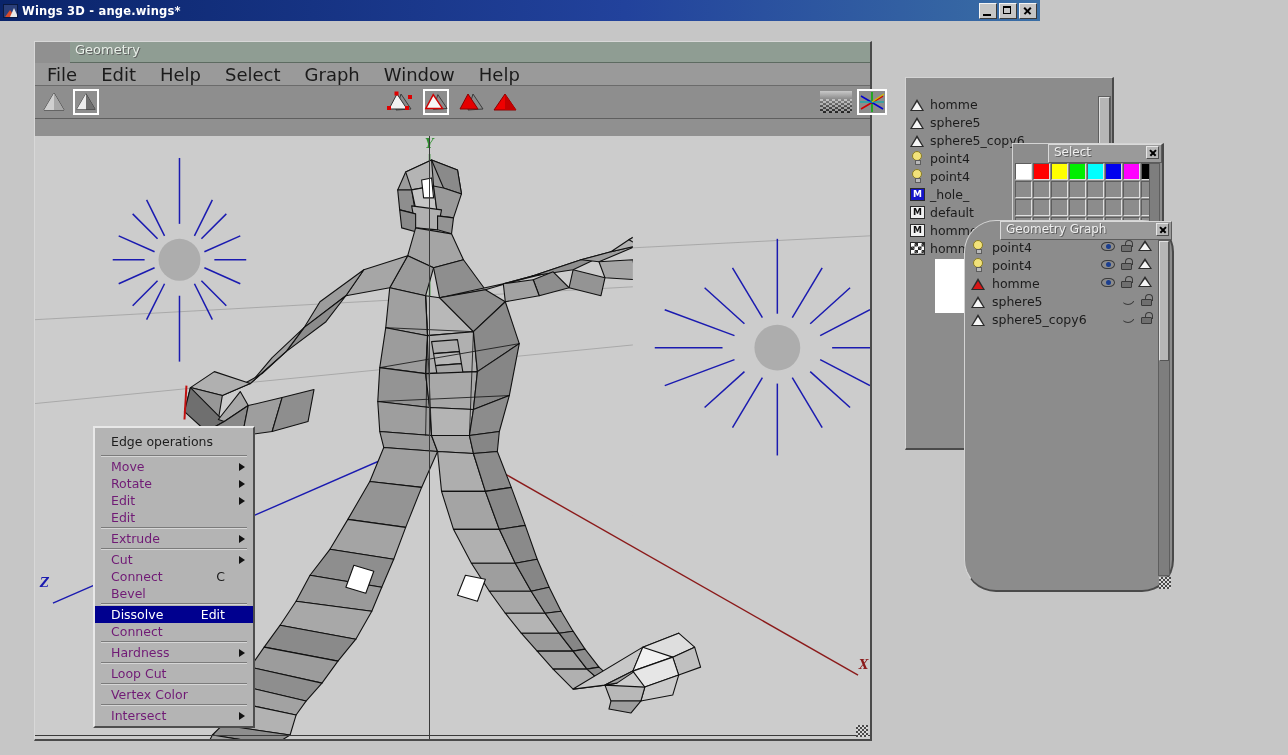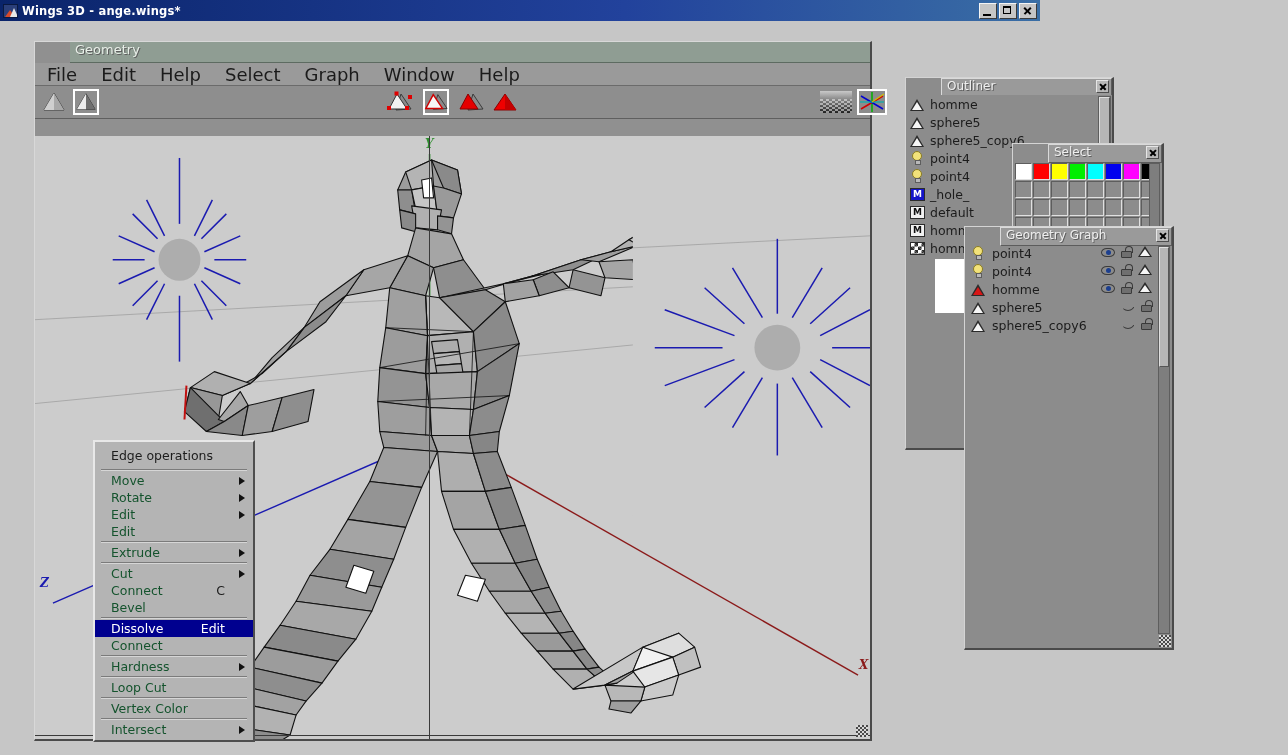--- a/index.html
+++ b/index.html
@@ -59,28 +59,28 @@
   .statusline{height:19px;background:#c6c6c6;display:flex;align-items:center;
         font-size:12px;color:#111;padding-left:4px;border-bottom:1px solid #b0b0b0;}
   .viewport{position:absolute;left:0;top:0;width:100%;height:100%;background:#cccccc;}
 
   
   .tbi{position:absolute;top:3px;width:26px;height:26px;}
   .tbi.sel{border:2px solid #ffffff;box-sizing:border-box;}
   .pyr{position:absolute;left:50%;top:50%;transform:translate(-50%,-50%);}
 
   
-  #ctx{left:58px;top:398px;width:162px;background:#b4b4b4;
+  #ctx{left:58px;top:384px;width:162px;background:#b4b4b4;
        border-top:2px solid #e8e8e8;border-left:2px solid #e8e8e8;
        border-right:2px solid #4e4e4e;border-bottom:2px solid #4e4e4e;
        padding:2px 0 2px 0;}
   #ctx .hdr{font-size:12.5px;color:#1c1c1c;padding:4px 0 5px 16px;}
   #ctx .sep{height:0;border-top:1px solid #7b7b7b;border-bottom:1px solid #d6d6d6;margin:1px 6px;}
   #ctx .row{position:relative;height:17px;display:flex;align-items:center;padding-left:16px;cursor:default;}
-  #ctx .row .lbl{font-size:12.5px;color:#14532d;}
+  #ctx .row .lbl{font-size:12.5px;color:#701a75;}
   #ctx .row .acc{position:absolute;right:28px;font-size:12.5px;color:#1c1c1c;}
   #ctx .row .arw{position:absolute;right:8px;top:5px;width:0;height:0;
        border-top:4px solid transparent;border-bottom:4px solid transparent;border-left:6px solid #111;}
   #ctx .row.hl{background:#00008f;}
   #ctx .row.hl .lbl,#ctx .row.hl .acc{color:#fff;}
 
   
   #outliner{left:905px;top:56px;width:209px;height:373px;background:#8c8c8c;
       border-top:1px solid #d4d4d4;border-left:1px solid #d4d4d4;
       border-right:2px solid #4a4a4a;border-bottom:2px solid #4a4a4a;box-sizing:border-box;}
@@ -117,23 +117,23 @@
   
   #palette{left:1012px;top:122px;width:152px;height:92px;background:#8c8c8c;
       border-top:1px solid #d4d4d4;border-left:1px solid #d4d4d4;
       border-right:2px solid #4a4a4a;border-bottom:2px solid #4a4a4a;box-sizing:border-box;}
   .palgrid{position:absolute;left:2px;top:19px;display:grid;grid-template-columns:repeat(8,17px);
       grid-auto-rows:17px;gap:1px;}
   .palcell{width:17px;height:17px;border:1px solid;border-color:#5d5d5d #e0e0e0 #e0e0e0 #5d5d5d;box-sizing:border-box;}
   #palette .sbar{right:2px;top:19px;bottom:3px;width:11px;}
 
   
-  #ggraph{left:964px;top:205px;width:210px;height:424px;background:#8c8c8c;
+  #ggraph{left:964px;top:199px;width:210px;height:372px;background:#8c8c8c;
       border-top:1px solid #d4d4d4;border-left:1px solid #d4d4d4;
-      border-right:2px solid #4a4a4a;border-bottom:2px solid #4a4a4a;box-sizing:border-box;}
+      border-right:2px solid #4a4a4a;border-bottom:2px solid #4a4a4a;box-sizing:border-box;border-radius:32px;}
   .ggbody{position:absolute;left:0;top:17px;right:14px;bottom:0;overflow:hidden;}
   .ggrow{height:18px;display:flex;align-items:center;padding-left:6px;position:relative;}
   .ggrow .nm{font-size:12.5px;color:#1c1c1c;margin-left:6px;white-space:nowrap;}
   .ggicons{position:absolute;right:6px;top:2px;display:flex;gap:6px;align-items:center;}
   .eye{width:14px;height:11px;position:relative;}
   .eye .outl{position:absolute;left:0;top:1px;width:14px;height:9px;
       border:1.4px solid #3b3b3b;border-radius:50% 50% 50% 50%/60% 60% 60% 60%;box-sizing:border-box;}
   .eye .pup{position:absolute;left:4.5px;top:3px;width:5px;height:5px;border-radius:50%;background:#1c3f8f;}
   .eye.closed .outl{border-top-color:transparent;border-left-color:transparent;border-right-color:transparent;
       border-radius:0 0 50% 50%/0 0 100% 100%;height:7px;top:3px;}
@@ -521,24 +521,20 @@
             <div class="sep"></div>
             <div class="row">
               <span class="lbl">Intersect</span>
               <span class="arw"></span>
             </div>
           </div>
       </div>
     </div>
 
     <div class="panel" id="outliner">
-      <div class="ptitle">
-        <span class="t">Outliner</span>
-        <div class="pclose"></div>
-      </div>
       <div class="olbody">
         <div id="ol-items">
             <div class="olrow">
               <span class="ico-tri"></span>
               <span class="nm">homme</span>
             </div>
             <div class="olrow">
               <span class="ico-tri"></span>
               <span class="nm">sphere5</span>
             </div>

